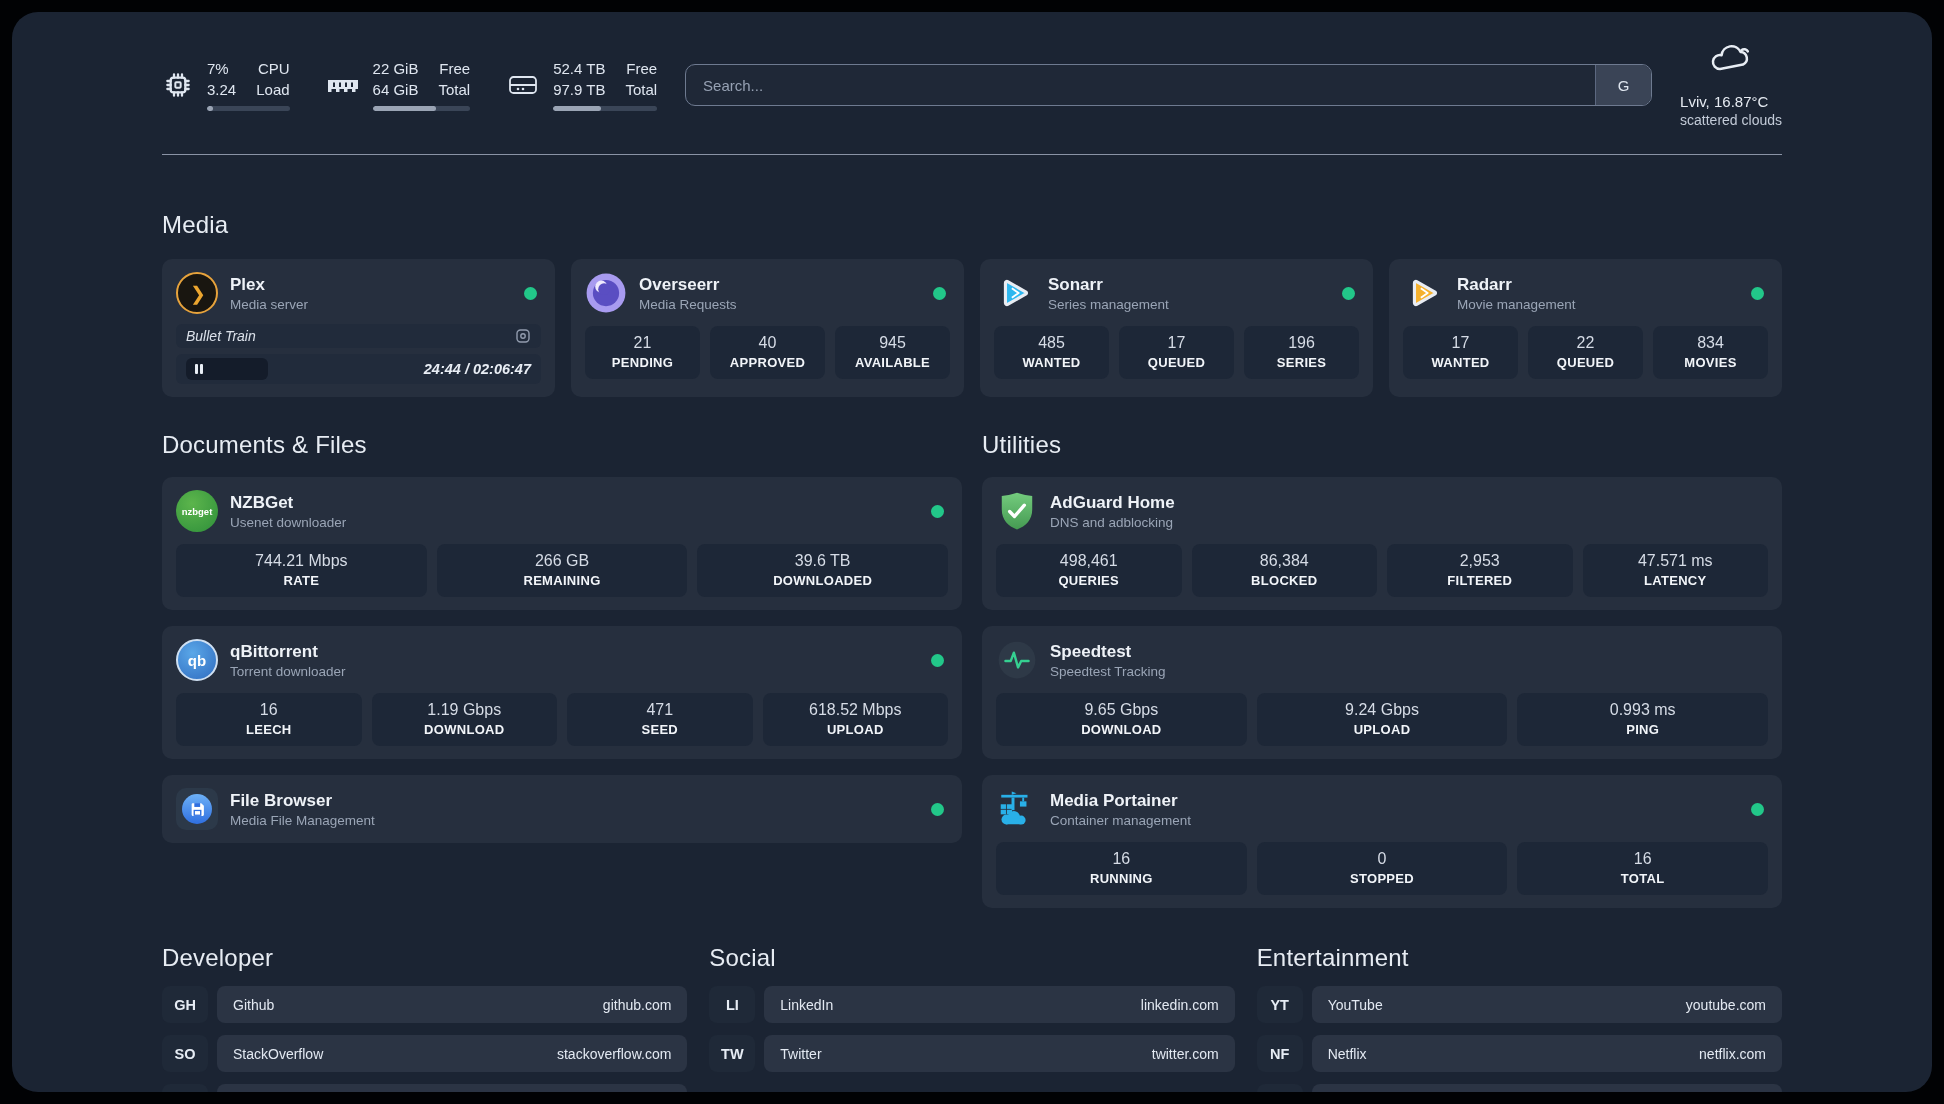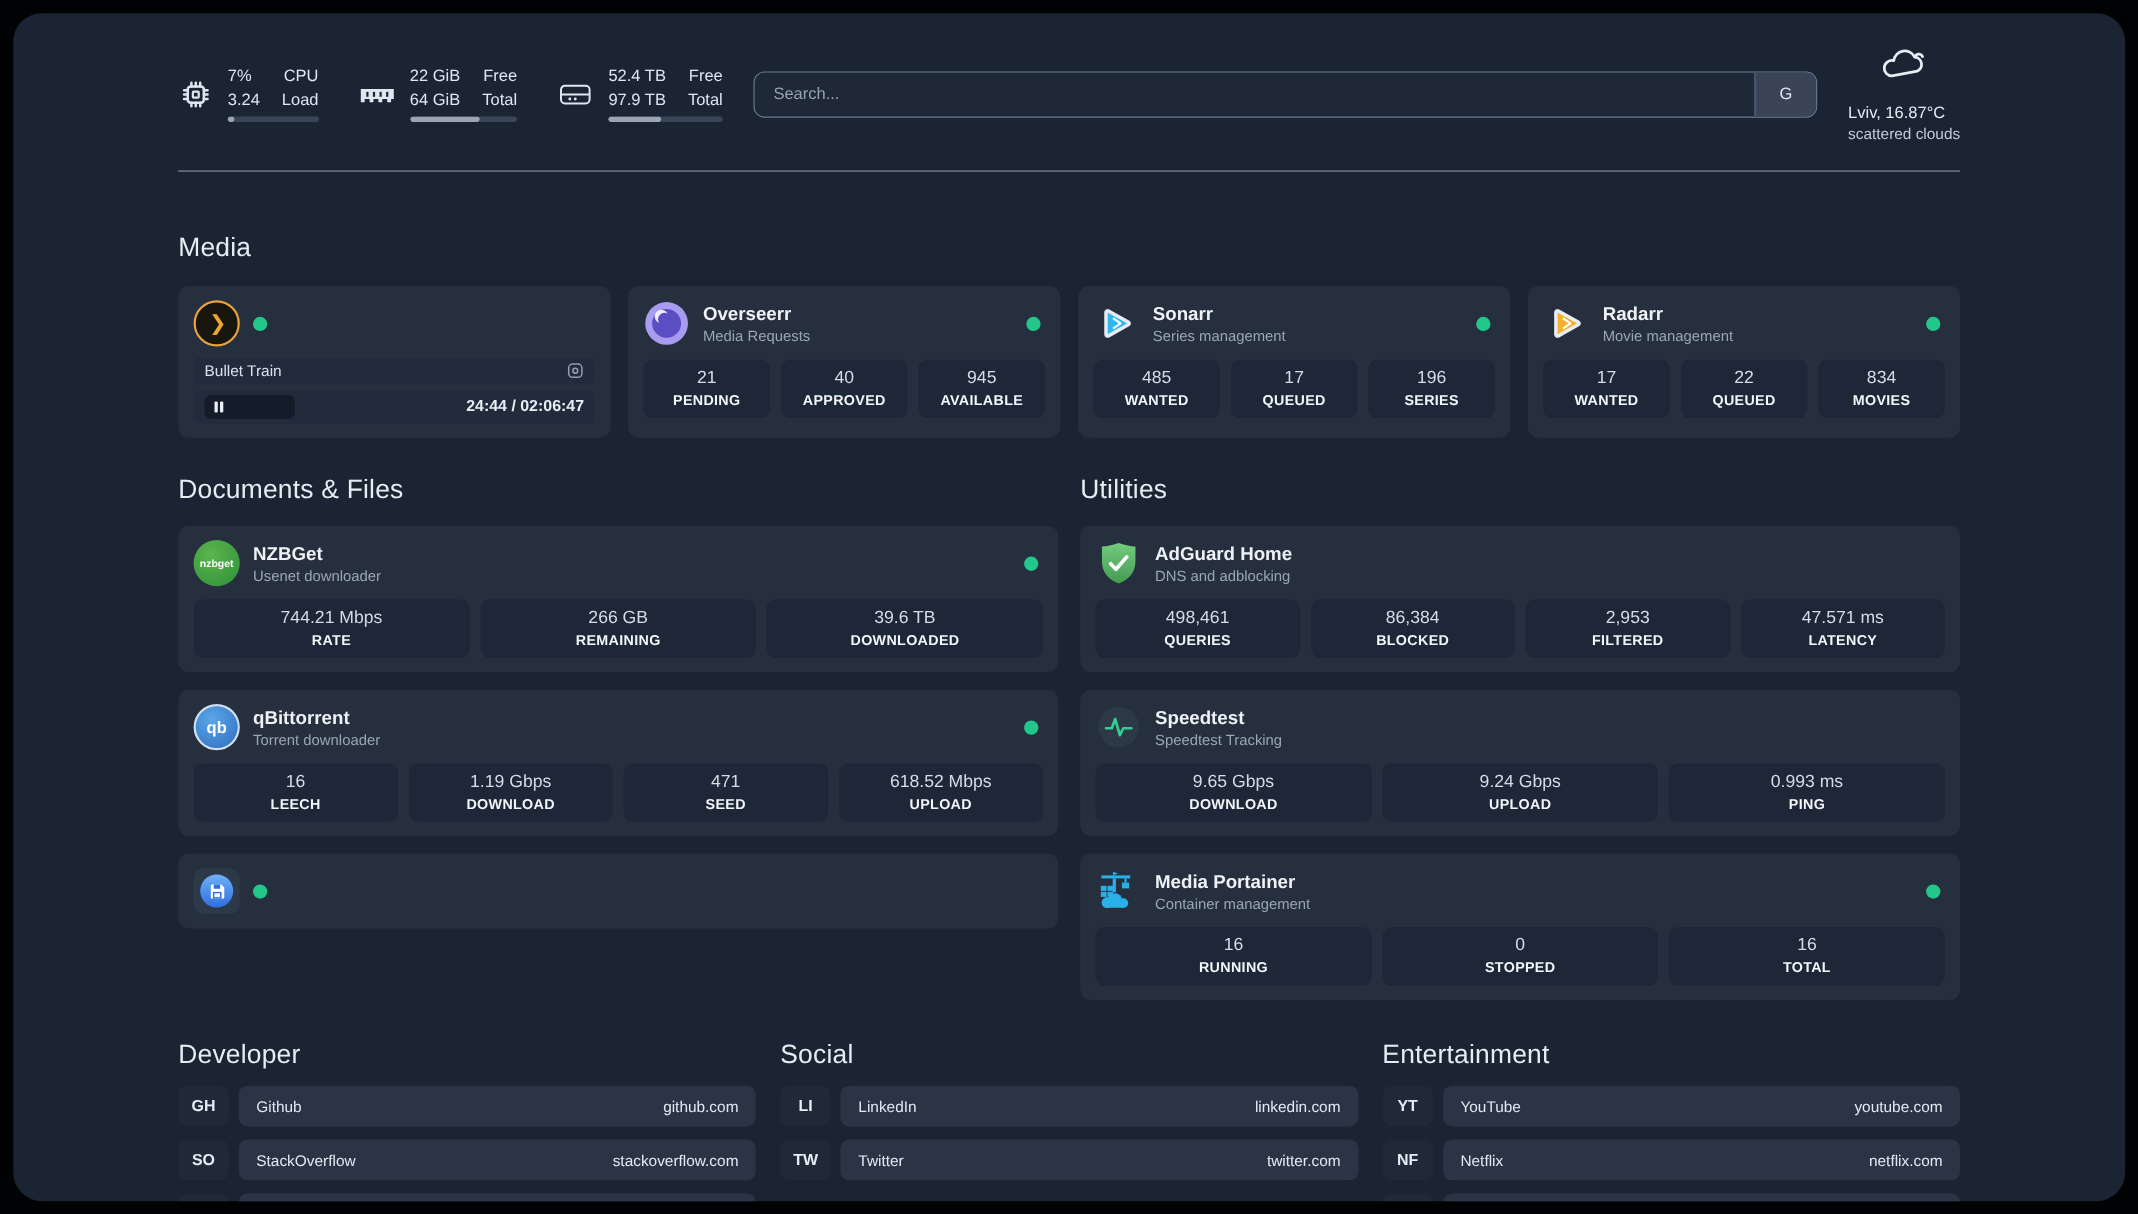--- a/index.html
+++ b/index.html
@@ -58,21 +58,21 @@
     display:flex; align-items:center; justify-content:center; }
 
   .tiles { display:flex; gap:10px; margin-top:12px; }
   .tile { flex:1; background:#1d2737; border-radius:8px; padding:8px 4px 9px; text-align:center; }
   .tile-value { color:#d6dce6; font-size:16px; }
   .tile-label { color:#f2f5f9; font-size:13px; font-weight:700; letter-spacing:.3px; margin-top:3px; }
 
   
   .player { margin-top:10px; }
   .player-row { background:#212b3b; border-radius:6px; padding:4px 10px; min-height:24px;
-    display:flex; align-items:center; color:#dbe1ea; font-size:14px; }
+    display:flex; align-items:center; color:#dbe1ea; font-size:14px;font-style:italic; }
   .player-row + .player-row { margin-top:6px; }
   .player-track { flex:1; }
   .cam-icon { display:flex; }
   .seek-pill { width:82px; height:22px; background:#141c2a; border-radius:6px;
     display:flex; align-items:center; padding-left:9px; gap:2.5px; }
   .seek-pill i { display:block; width:2.5px; height:10px; background:#e9eef5; border-radius:1px; }
   .player-time { margin-left:auto; font-weight:700; font-size:14.5px; color:#e9eef5; }
 
   .two-col { display:grid; grid-template-columns:1fr 1fr; column-gap:20px; margin-top:34px; }
   .col-title { margin-bottom:18px; }
@@ -202,20 +202,24 @@
 
     <h2 class="section-title media-title">Media</h2>
 
     <div class="cards-row">
 
       <article class="card">
         <div class="card-head">
           <span class="logo logo-plex">
             <span class="plex-chev">❯</span>
           </span>
+          <div class="head-text">
+            <div class="card-title">Plex</div>
+            <div class="card-sub">Media server</div>
+          </div>
           <span class="dot"></span>
         </div>
         <div class="player">
           <div class="player-row">
             <span class="player-track">Bullet Train</span>
             <span class="cam-icon">
               <svg width="16" height="16" viewBox="0 0 16 16" fill="none" stroke="#929cae" stroke-width="1.4">
                 <rect x="2" y="2" width="12" height="12" rx="3.5"></rect>
                   <circle cx="8" cy="8" r="2.2"></circle>
               </svg>
@@ -393,20 +397,24 @@
               <span class="logo logo-fb">
                 <span class="fb-circle">
                   <svg width="17" height="17" viewBox="0 0 16 16">
                     <path d="M2.5 2h9L14 4.5V13a1 1 0 0 1-1 1H3.5a1 1 0 0 1-1-1V3a1 1 0 0 1 1-1z" fill="#fff"></path>
                     <rect x="5" y="2" width="5.5" height="3.6" fill="#2f6fe0"></rect>
                     <rect x="4.3" y="8.3" width="7.4" height="5.7" fill="#2f6fe0"></rect>
                     <rect x="5.6" y="9.5" width="4.8" height="3.3" fill="#fff"></rect>
                   </svg>
                 </span>
               </span>
+              <div class="head-text">
+                <div class="card-title">File Browser</div>
+                <div class="card-sub">Media File Management</div>
+              </div>
               <span class="dot"></span>
             </div>
           </article>
 
         </div>
       </section>
 
       <section>
         <h2 class="section-title col-title">Utilities</h2>
         <div class="card-stack">

